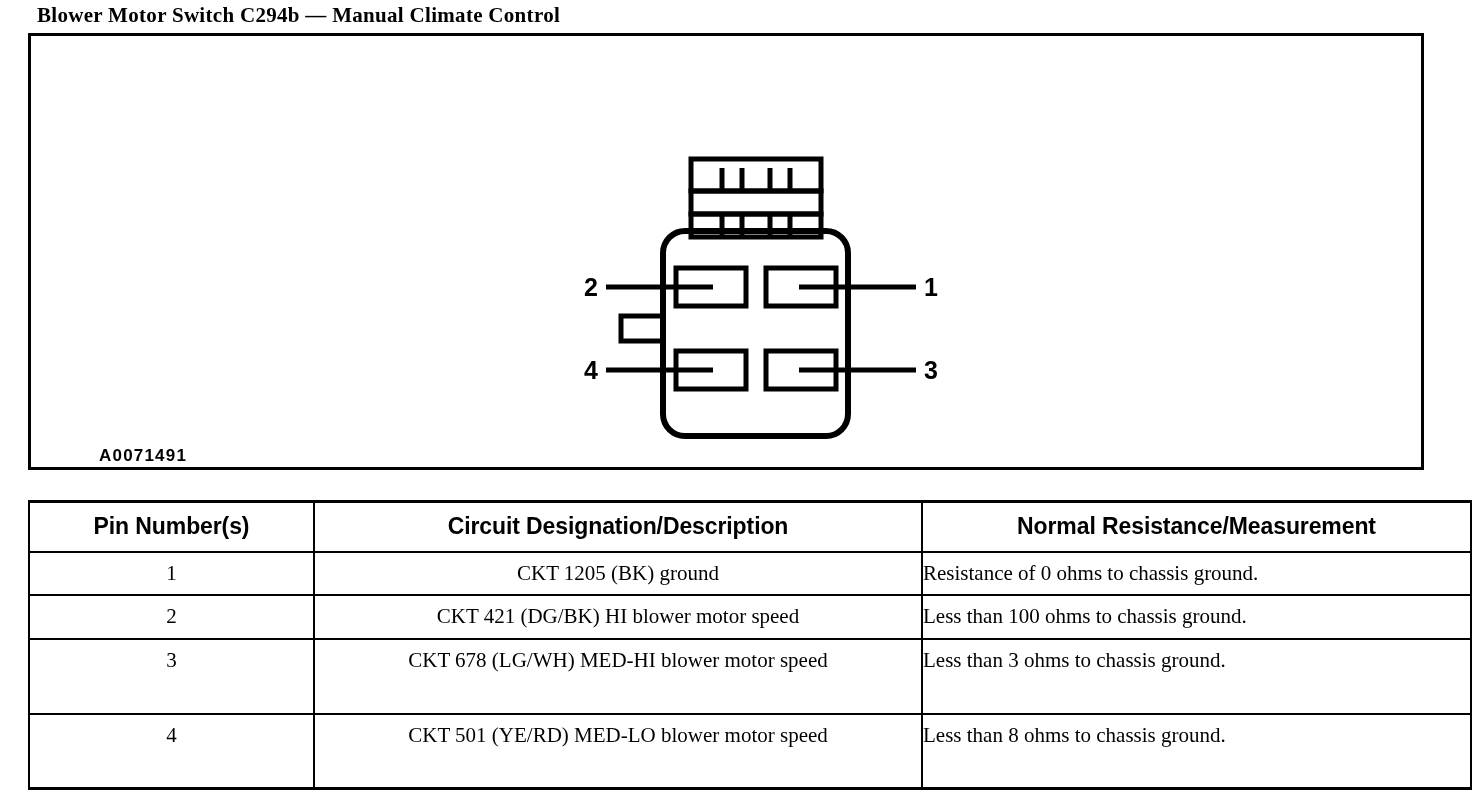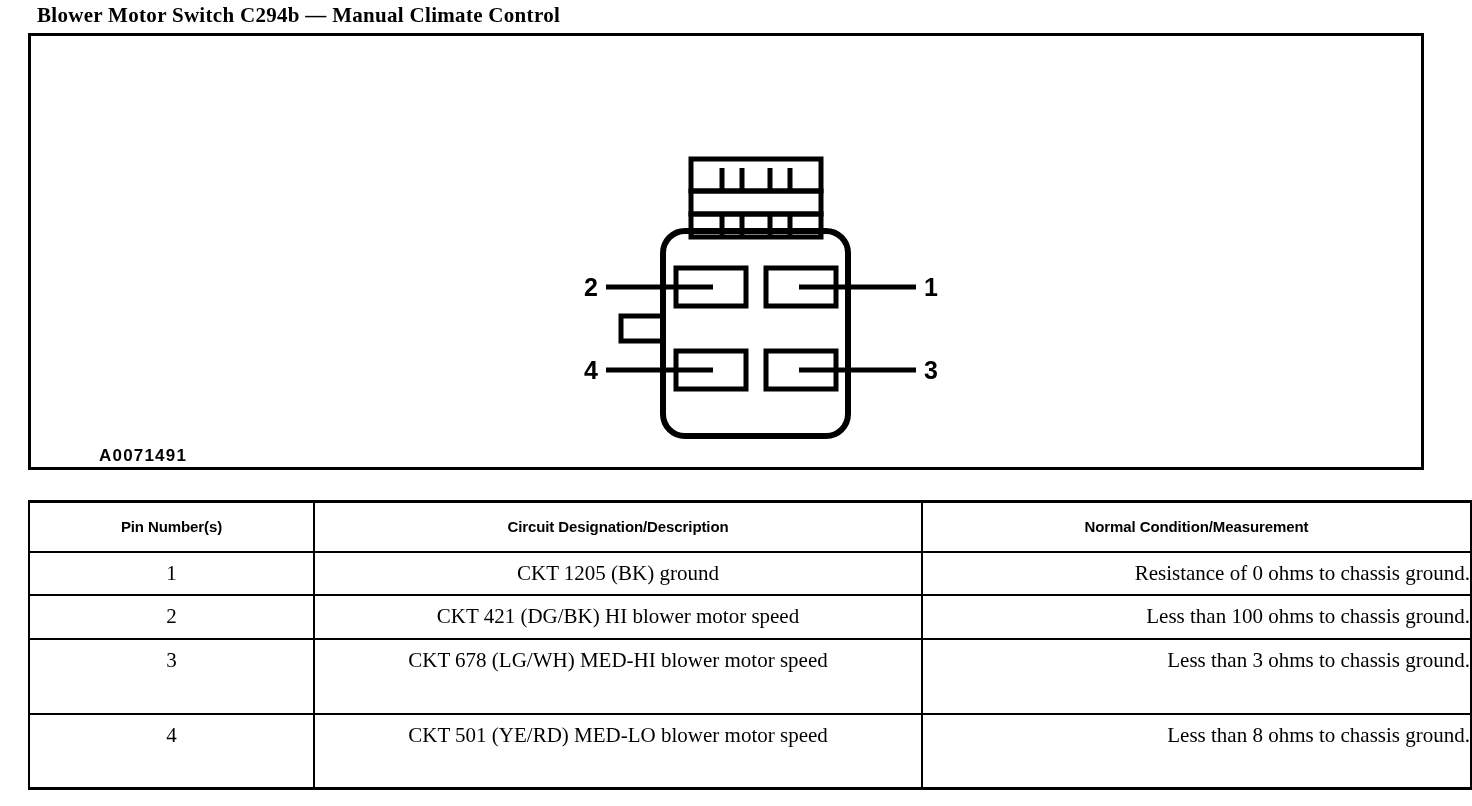--- a/index.html
+++ b/index.html
@@ -76,38 +76,38 @@
   #pin-table td, #pin-table th {
     border: 2px solid #000;
     box-sizing: border-box;
     padding: 0;
     vertical-align: top;
   }
   #pin-table thead th {
     border-top-width: 3px;
     font-family: "Liberation Sans", sans-serif;
     font-weight: bold;
-    font-size: 15px;
+    font-size: 23px;
     text-align: center;
     height: 50px;
     vertical-align: middle;
     letter-spacing: -0.1px;
   }
   #pin-table tbody td {
     font-family: "Liberation Serif", serif;
     font-size: 21px;
     line-height: 28px;
     padding-top: 6px;
   }
   #pin-table tbody tr:last-child td {
     border-bottom-width: 3px;
   }
   .col-pin   { width: 285px; text-align: center; }
   .col-desc  { width: 608px; text-align: center; padding-left: 8px; padding-right: 8px; }
-  .col-meas  { width: 549px; text-align: right;   padding-left: 12px; padding-right: 8px; }
+  .col-meas  { width: 549px; text-align: left;   padding-left: 12px; padding-right: 8px; }
   .row-h-43  { height: 43px; }
   .row-h-44  { height: 44px; }
   .row-h-75  { height: 75px; }
 </style>
 </head>
 <body>
 
 <div id="doc-title">Blower Motor Switch C294b — Manual Climate Control</div>
 
 <div id="figure-box">
@@ -154,21 +154,21 @@
   </div>
 
   <div id="figure-caption">A0071491</div>
 </div>
 
 <table id="pin-table">
   <thead>
     <tr>
       <th class="col-pin">Pin Number(s)</th>
       <th class="col-desc">Circuit Designation/Description</th>
-      <th class="col-meas">Normal Condition/Measurement</th>
+      <th class="col-meas">Normal Resistance/Measurement</th>
     </tr>
   </thead>
   <tbody>
     <tr class="row-h-43">
       <td class="col-pin">1</td>
       <td class="col-desc">CKT 1205 (BK) ground</td>
       <td class="col-meas">Resistance of 0 ohms to chassis ground.</td>
     </tr>
     <tr class="row-h-44">
       <td class="col-pin">2</td>

